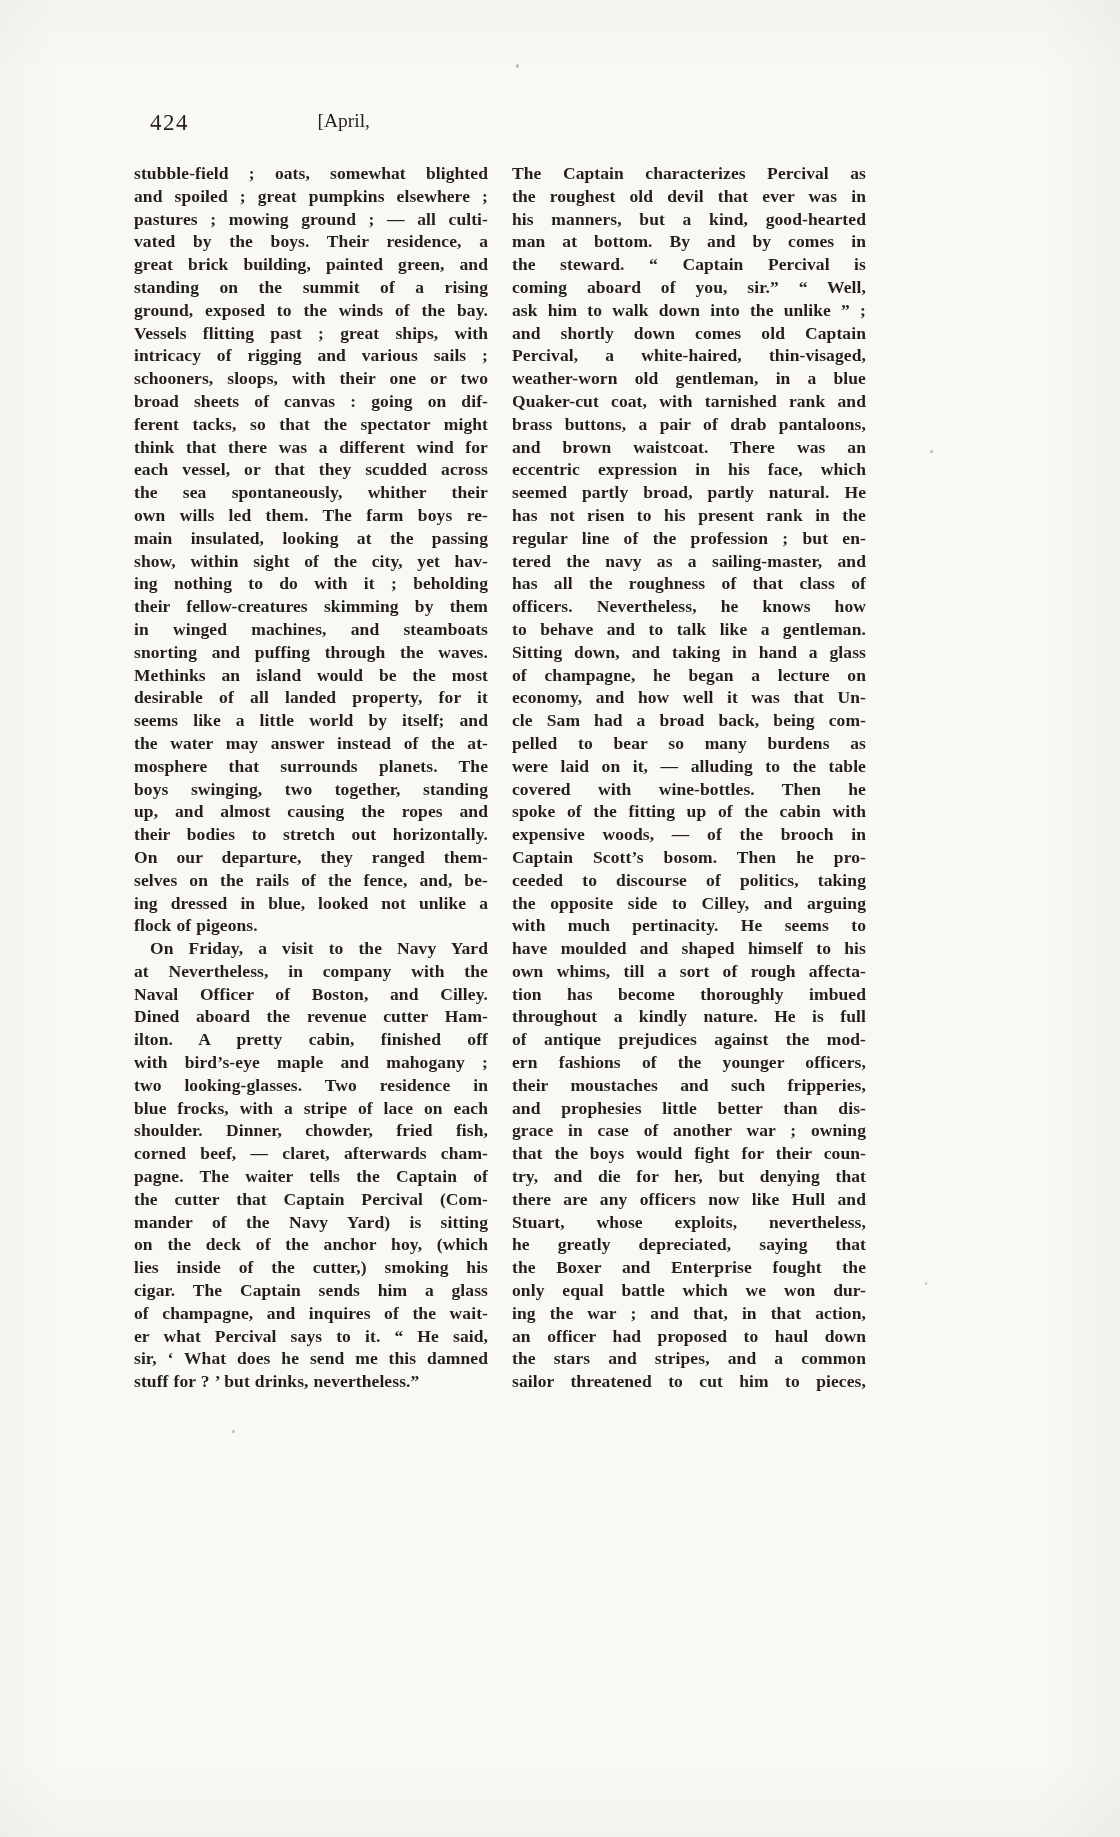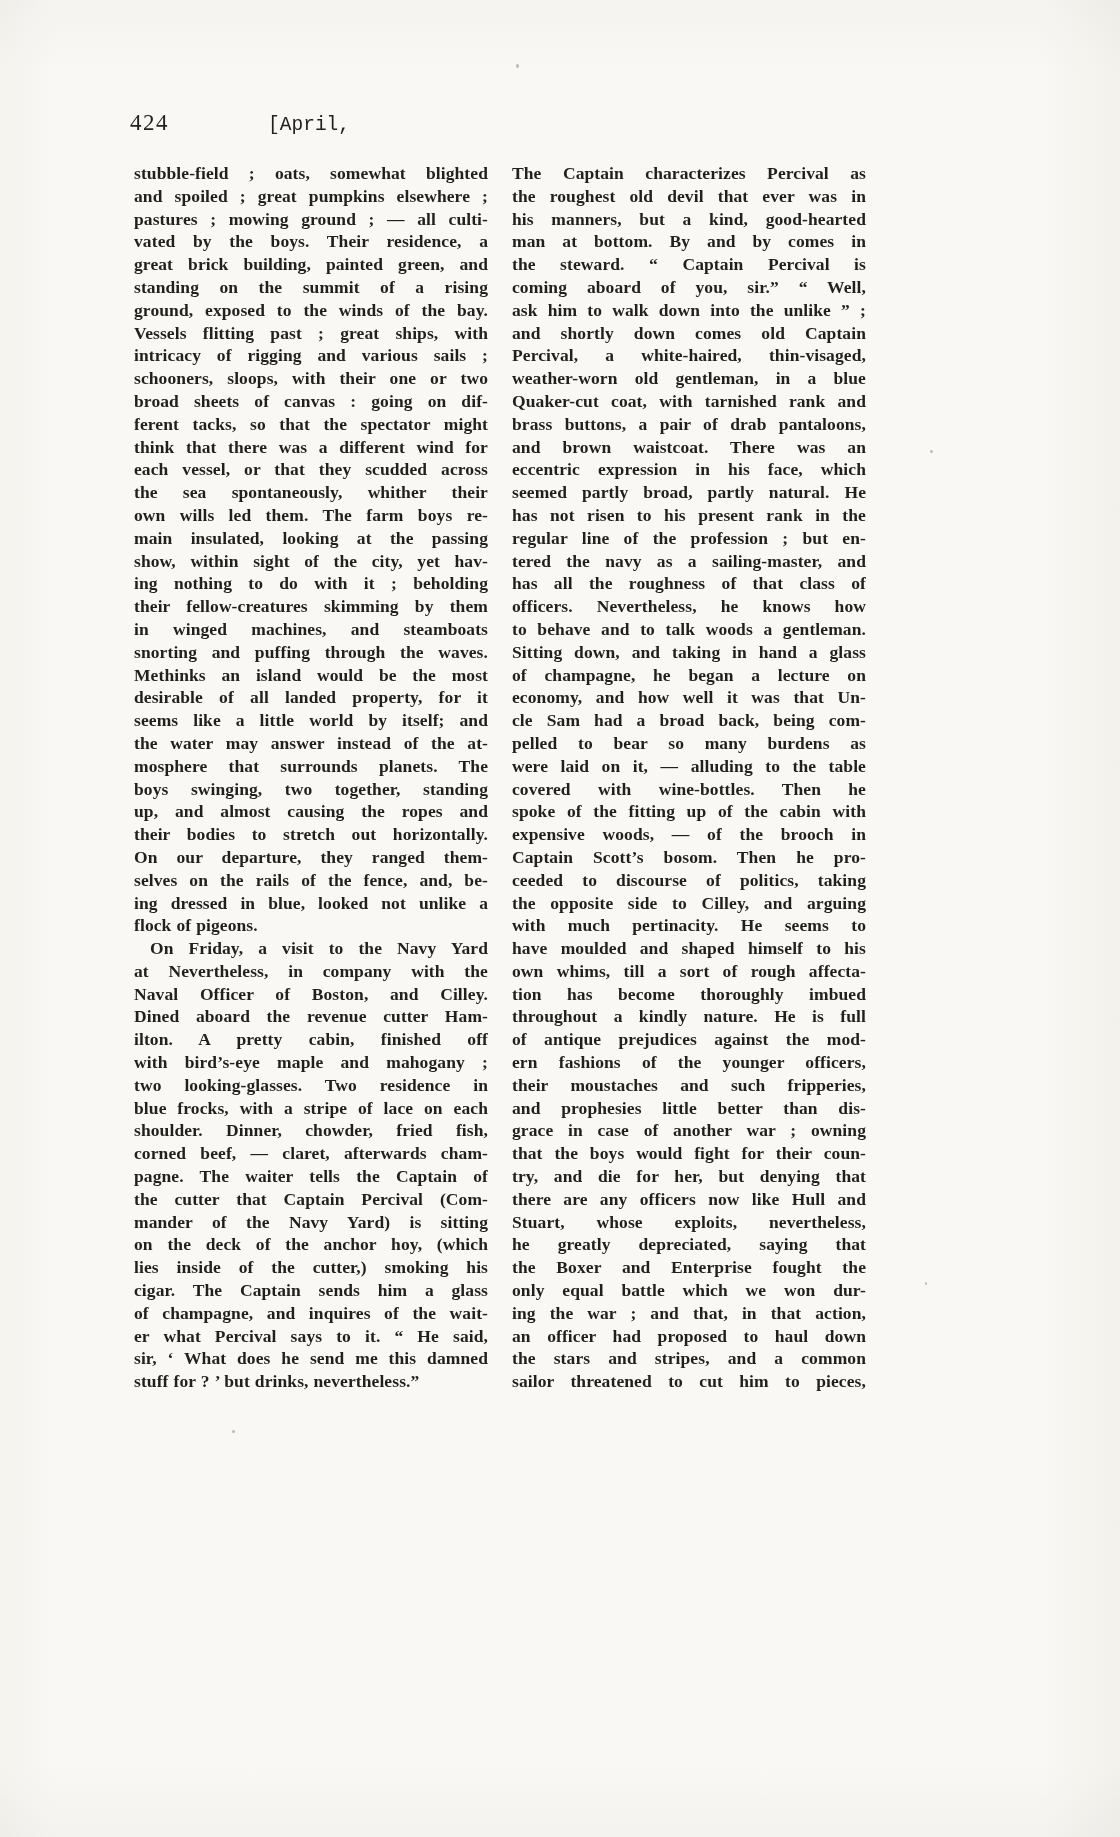--- a/index.html
+++ b/index.html
@@ -17,43 +17,42 @@
     overflow: hidden;
   }
   .page-shading {
     position: absolute;
     inset: 0;
     background: linear-gradient(180deg, rgba(0,0,0,0.02) 0%, rgba(0,0,0,0) 4%, rgba(0,0,0,0) 96%, rgba(0,0,0,0.025) 100%);
     pointer-events: none;
   }
   .page-header {
     position: absolute;
-    left: 130px;
+    left: 150px;
     top: 110px;
     width: 732px;
     display: flex;
-    align-items: flex-end;
+    align-items: flex-start;
   }
   .page-number {
     width: 110px;
     font-size: 23px;
     letter-spacing: 1.5px;
   }
   .running-title {
     flex: 1;
     text-align: center;
     font-style: italic;
     font-size: 19.5px;
     letter-spacing: 0.2px;
   }
   .issue-label {
     width: 110px;
     text-align: right;
     font-size: 19.5px;
-    font-family: Liberation Mono, monospace;
   }
   .content {
     position: absolute;
     left: 134px;
     top: 162px;
     width: 732px;
     display: flex;
     gap: 24px;
   }
   .column { width: 354px; font-weight: bold; }
@@ -160,21 +159,21 @@
         <div class="line">Quaker-cut coat, with tarnished rank and</div>
         <div class="line">brass buttons, a pair of drab pantaloons,</div>
         <div class="line">and brown waistcoat. There was an</div>
         <div class="line">eccentric expression in his face, which</div>
         <div class="line">seemed partly broad, partly natural. He</div>
         <div class="line">has not risen to his present rank in the</div>
         <div class="line">regular line of the profession ; but en-</div>
         <div class="line">tered the navy as a sailing-master, and</div>
         <div class="line">has all the roughness of that class of</div>
         <div class="line">officers. Nevertheless, he knows how</div>
-        <div class="line">to behave and to talk woods a gentleman.</div>
+        <div class="line">to behave and to talk like a gentleman.</div>
         <div class="line">Sitting down, and taking in hand a glass</div>
         <div class="line">of champagne, he began a lecture on</div>
         <div class="line">economy, and how well it was that Un-</div>
         <div class="line">cle Sam had a broad back, being com-</div>
         <div class="line">pelled to bear so many burdens as</div>
         <div class="line">were laid on it, — alluding to the table</div>
         <div class="line">covered with wine-bottles. Then he</div>
         <div class="line">spoke of the fitting up of the cabin with</div>
         <div class="line">expensive woods, — of the brooch in</div>
         <div class="line">Captain Scott’s bosom. Then he pro-</div>

